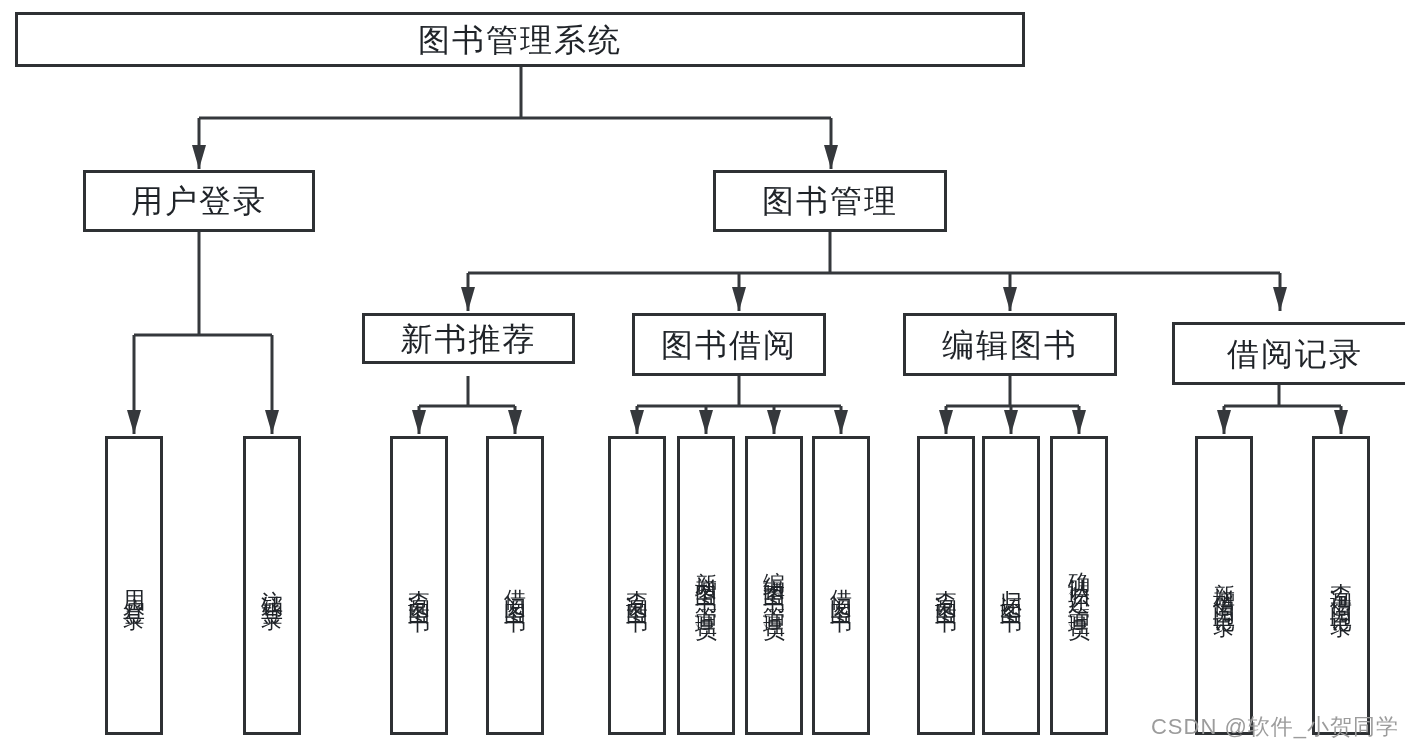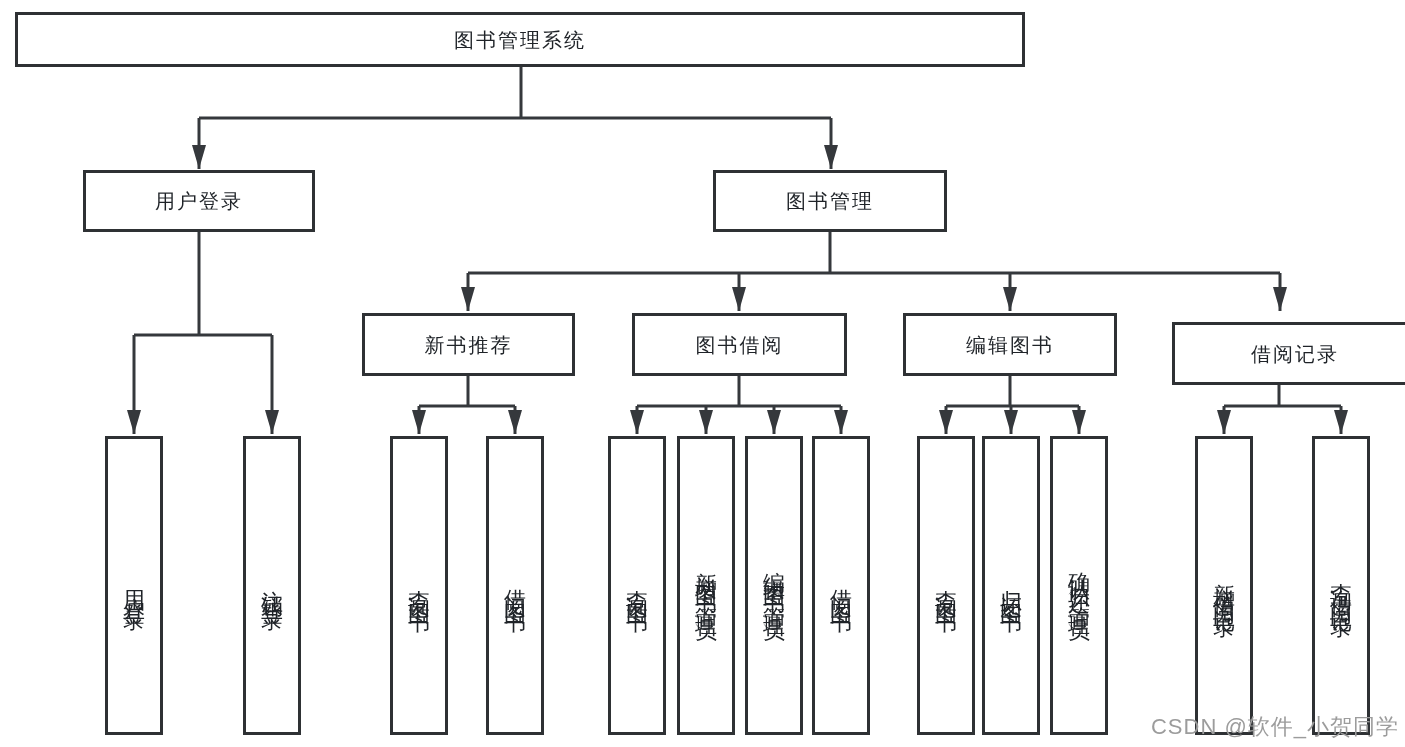--- a/index.html
+++ b/index.html
@@ -22,21 +22,21 @@
   .wires polygon{fill:var(--line,#35383c);}
   .box{
     position:absolute;
     box-sizing:border-box;
     border:3px solid var(--box-border,#2e3134);
     background:#ffffff;
     display:flex;align-items:center;justify-content:center;
     color:var(--text,#1f2328);
   }
   .box .lbl{
-    font-size:20px;
+    font-size:32px;
     letter-spacing:2px;
     line-height:1;
     white-space:nowrap;
   }
   .box.vert .lbl{
     writing-mode:vertical-rl;
     text-orientation:mixed;
     font-size:22px;
     letter-spacing:7px;
     white-space:normal;
@@ -95,24 +95,24 @@
     <span class="lbl">图书管理系统</span>
   </div>
 
   <div class="box" style="left:83px;top:170px;width:232px;height:62px;">
     <span class="lbl">用户登录</span>
   </div>
   <div class="box" style="left:713px;top:170px;width:234px;height:62px;">
     <span class="lbl">图书管理</span>
   </div>
 
-  <div class="box" style="left:362px;top:313px;width:213px;height:63px;">
+  <div class="box" style="left:362px;top:313px;width:213px;height:51px;">
     <span class="lbl">新书推荐</span>
   </div>
-  <div class="box" style="left:632px;top:313px;width:215px;height:63px;">
+  <div class="box" style="left:632px;top:313px;width:194px;height:63px;">
     <span class="lbl">图书借阅</span>
   </div>
   <div class="box" style="left:903px;top:313px;width:214px;height:63px;">
     <span class="lbl">编辑图书</span>
   </div>
   <div class="box" style="left:1172px;top:322px;width:246px;height:63px;">
     <span class="lbl">借阅记录</span>
   </div>
 
   <div class="box vert" style="left:105px;top:436px;width:58px;height:299px;">

